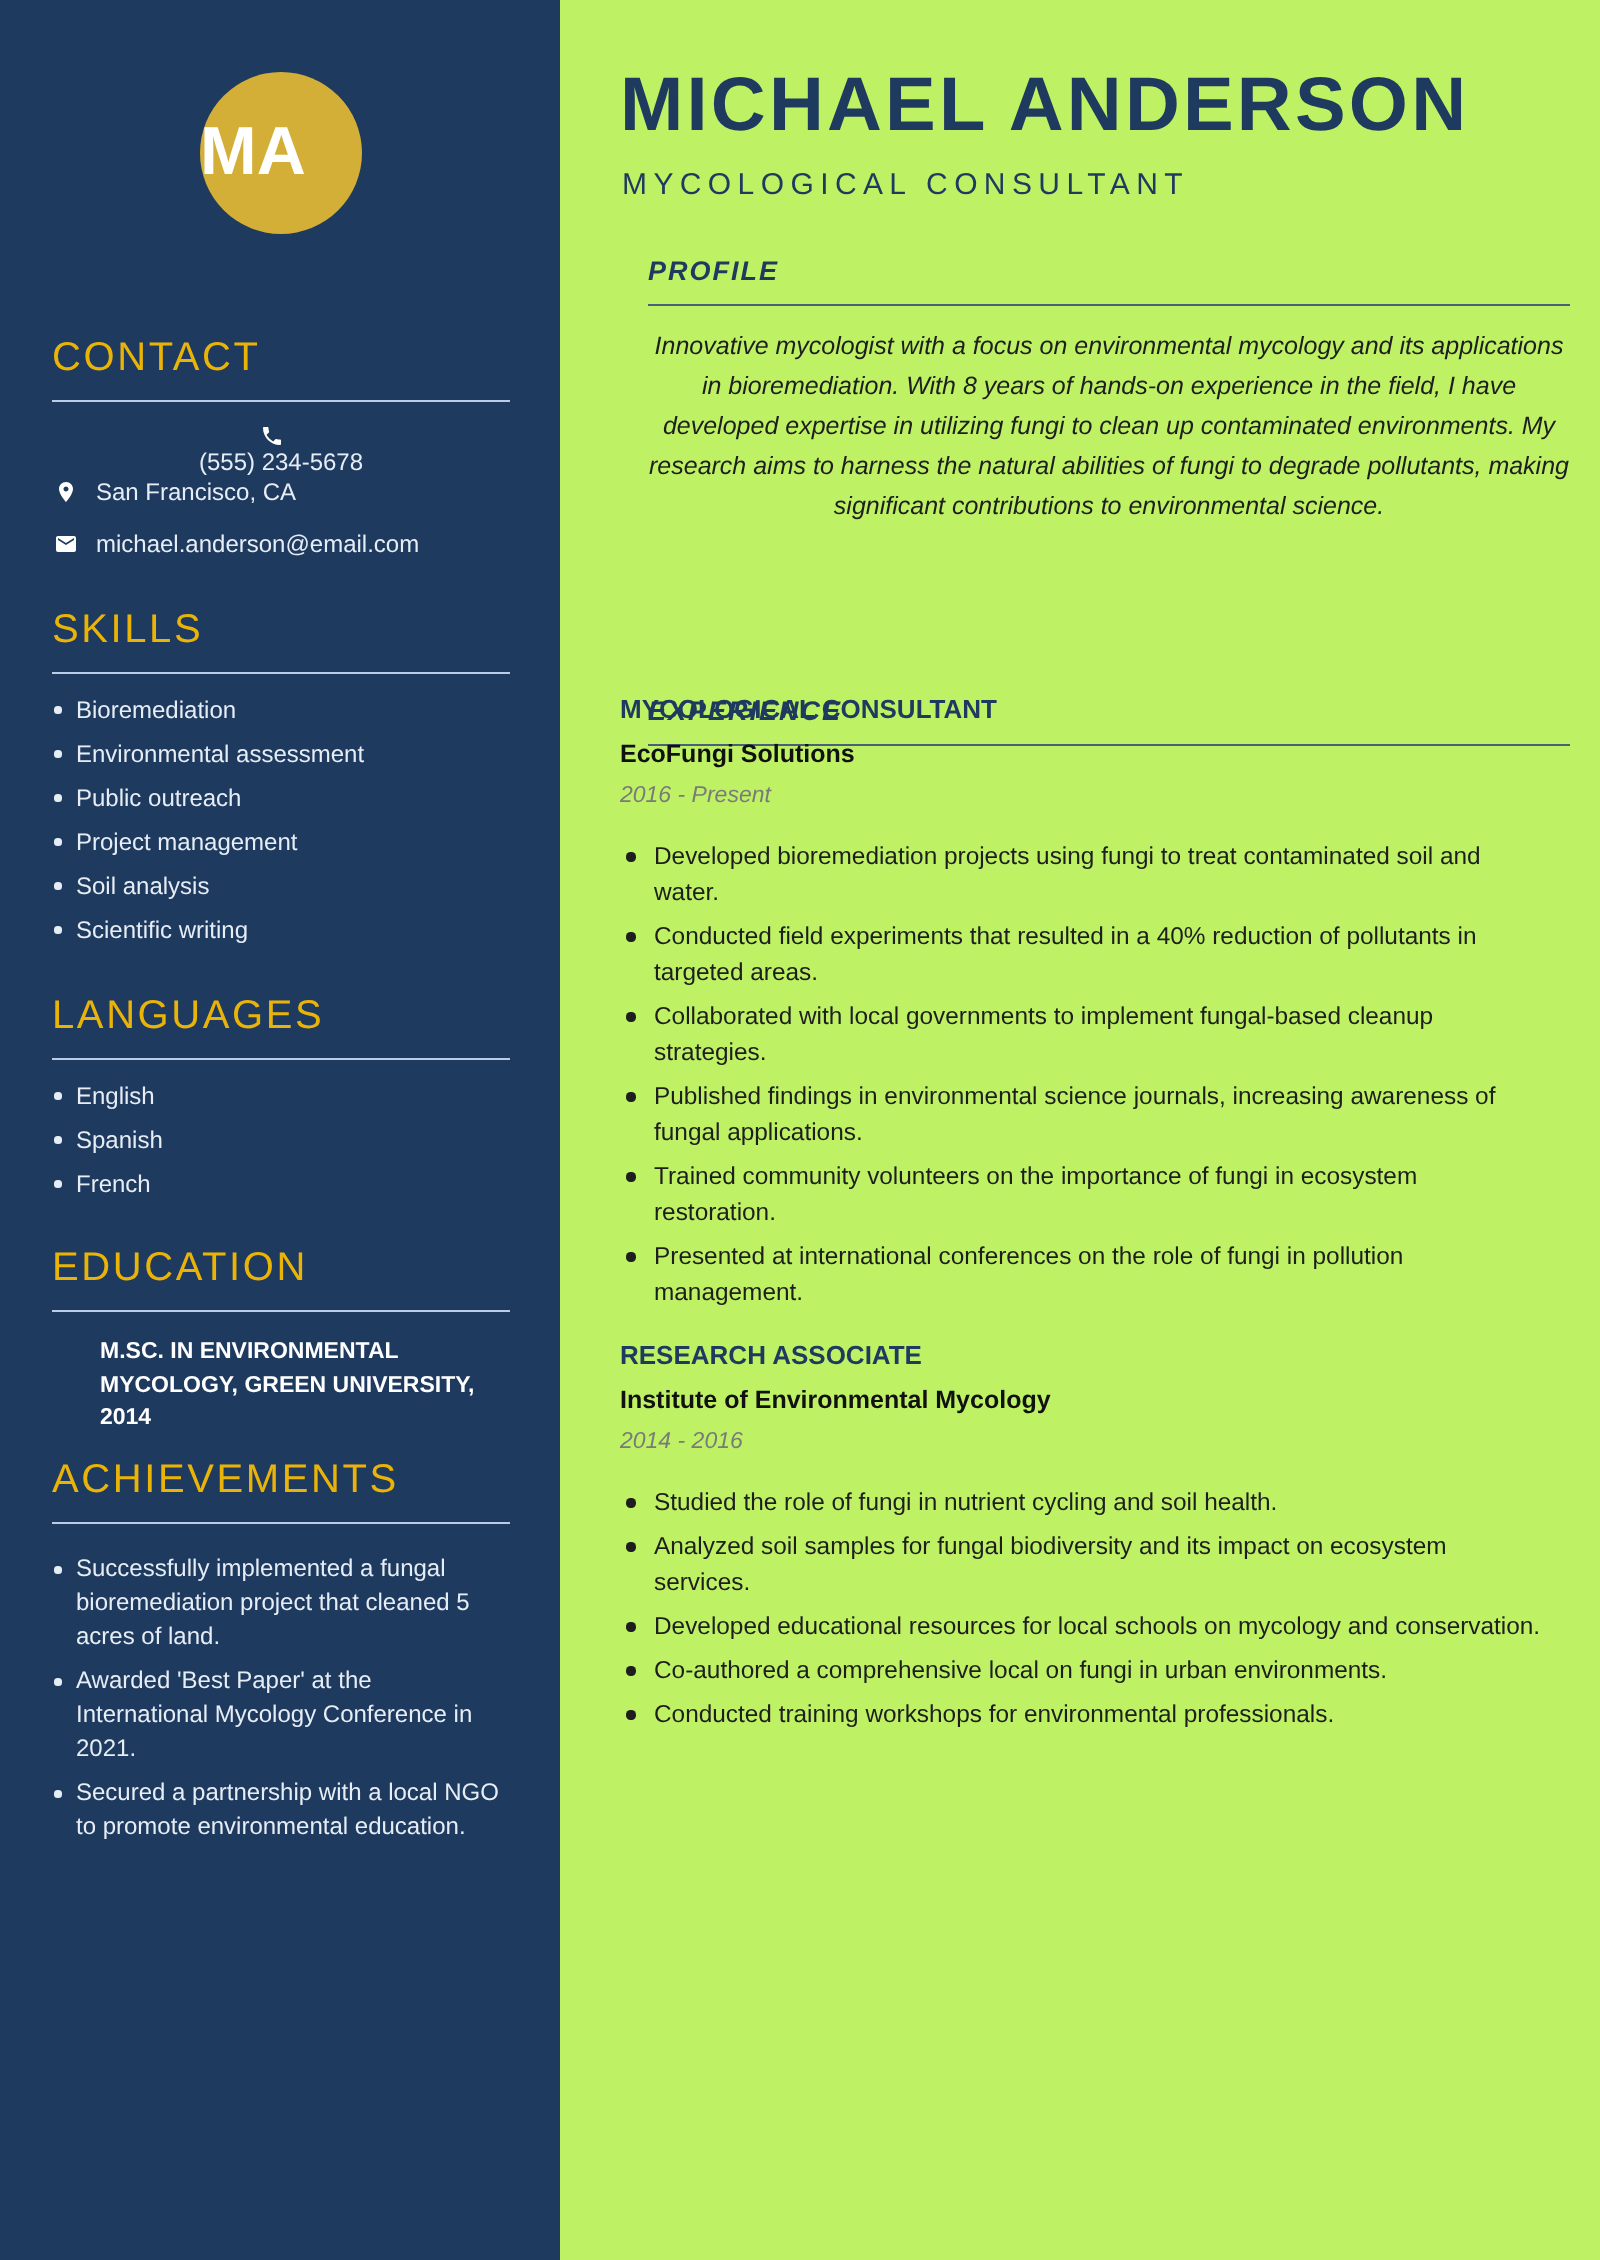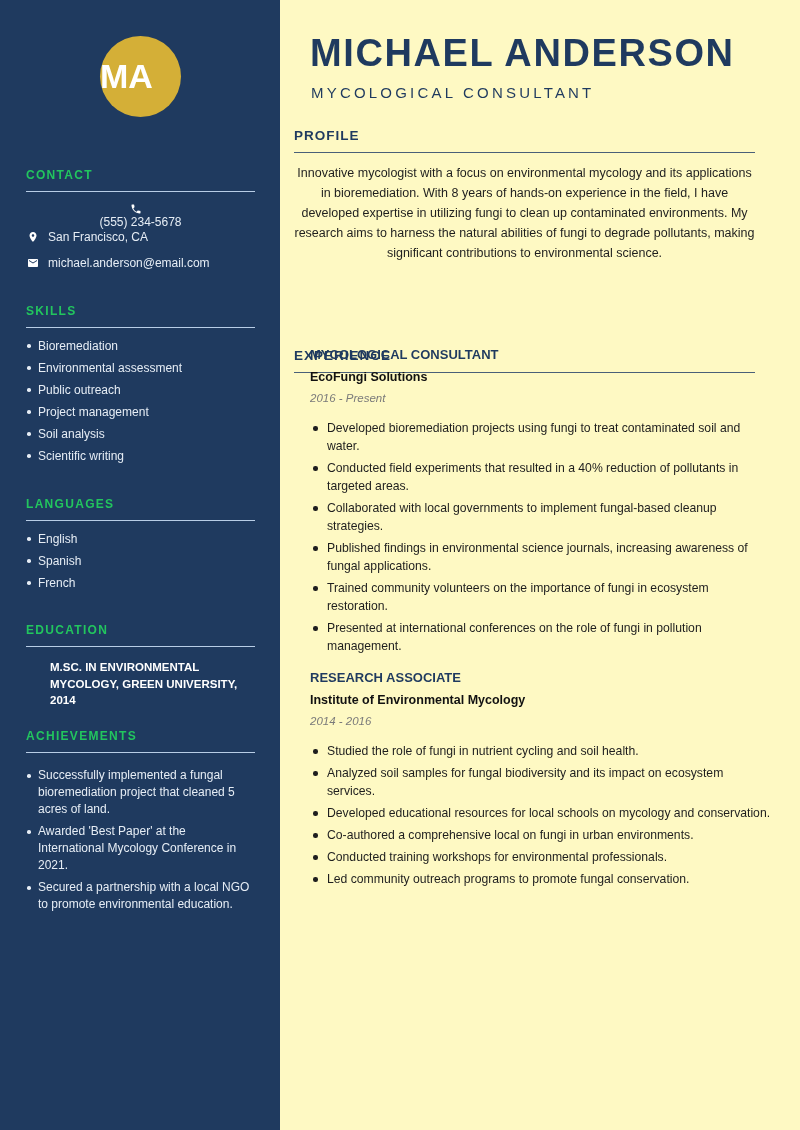--- a/index.html
+++ b/index.html
@@ -1,44 +1,44 @@
 <!DOCTYPE html>
 <html><head>
 <meta charset="utf-8">
 <style>
   * { box-sizing: border-box; margin: 0; padding: 0; }
   html, body { width: 800px; height: 1130px; overflow: hidden; }
   body { font-family: "Liberation Sans", sans-serif; background: #f3f7f9; position: relative; }
 
   .sidebar { position: absolute; left: 0; top: 0; width: 280px; height: 1130px; background: #1f3a5f; color: #ffffff; }
-  .main { position: absolute; left: 280px; top: 0; width: 520px; height: 1130px; background: #fef9c3; }
+  .main { position: absolute; left: 280px; top: 0; width: 520px; height: 1130px; background: #bef264; }
 
   .avatar { position: absolute; left: 100px; top: 36px; width: 81px; height: 81px; border-radius: 50%; background: #d4af37; display: flex; align-items: center; justify-content: flex-start; }
   .avatar span { color: #fff; font-weight: 700; font-size: 34px; letter-spacing: 0px; }
 
   .side-section { position: absolute; left: 26px; width: 229px; }
-  .side-heading { font-size: 12px; font-weight: 700; letter-spacing: 1.3px; color: #22c55e; padding-bottom: 9px; border-bottom: 1.5px solid #b8cde6; }
+  .side-heading { font-size: 20px; font-weight: 400; letter-spacing: 1.3px; color: #eab308; padding-bottom: 9px; border-bottom: 1.5px solid #b8cde6; }
 
   .contact-row { display: flex; align-items: center; height: 16px; margin-top: 10px; font-size: 12px; color: #e6edf5; }
   .contact-row:first-of-type { margin-top: 11px; flex-direction: column; }
   .contact-row .ico { width: 13px; height: 13px; margin-right: 9px; display: flex; align-items: center; justify-content: center; }
   .contact-row .ico svg { width: 12px; height: 12px; fill: #ffffff; }
 
   .side-list { list-style: none; margin-top: 11px; }
   .side-list li { position: relative; padding-left: 12px; font-size: 12px; color: #e6edf5; line-height: 14px; margin-bottom: 8px; }
   .side-list li::before { content: ""; position: absolute; left: 1px; top: 5px; width: 3.5px; height: 3.5px; border-radius: 50%; background: #e6edf5; }
   .ach-list li { line-height: 17px; margin-bottom: 5px; }
   .ach-list li::before { top: 7px; }
 
   .edu-text { margin-top: 12px; font-size: 11.5px; font-weight: 700; line-height: 16.5px; color: #ffffff; margin-left: 24px; }
 
   .name { position: absolute; left: 30px; top: 32px; font-size: 38px; font-weight: 700; color: #1f3a5f; letter-spacing: 1.6px; white-space: nowrap; }
   .job-title { position: absolute; left: 31px; top: 84px; font-size: 15px; color: #1f3a5f; letter-spacing: 3.2px; white-space: nowrap; }
 
-  .main-section { position: absolute; left: 14px; width: 461px; }
+  .main-section { position: absolute; left: 44px; width: 461px; font-style: italic; }
   .main-heading { font-size: 13.5px; font-weight: 700; color: #1f3a5f; letter-spacing: 1px; padding-bottom: 9px; border-bottom: 1.2px solid #4a6078; }
 
   .profile-text { margin-top: 10px; font-size: 12.5px; line-height: 20px; color: #1e1e1e; text-align: center; }
 
   .job { position: absolute; left: 30px; width: 461px; }
   .job-role { font-size: 13px; font-weight: 700; color: #1f3a5f; line-height: 16px; }
   .job-company { margin-top: 7px; font-size: 12.5px; font-weight: 700; color: #111; line-height: 15px; }
   .job-dates { margin-top: 6px; font-size: 11.5px; font-style: italic; color: #7a7a7a; line-height: 14px; }
   .job-list { list-style: none; margin-top: 14px; }
   .job-list li { position: relative; padding-left: 17px; font-size: 12.2px; line-height: 18px; color: #1e1e1e; margin-bottom: 4px; }
@@ -146,16 +146,15 @@
   <div class="job" style="top:670px;">
     <div class="job-role">RESEARCH ASSOCIATE</div>
     <div class="job-company">Institute of Environmental Mycology</div>
     <div class="job-dates">2014 - 2016</div>
     <ul class="job-list">
       <li>Studied the role of fungi in nutrient cycling and soil health.</li>
       <li>Analyzed soil samples for fungal biodiversity and its impact on ecosystem services.</li>
       <li>Developed educational resources for local schools on mycology and conservation.</li>
       <li>Co-authored a comprehensive local on fungi in urban environments.</li>
       <li>Conducted training workshops for environmental professionals.</li>
-      <li>Led community outreach programs to promote fungal conservation.</li>
     </ul>
   </div>
 </main>
 
 </body></html>

